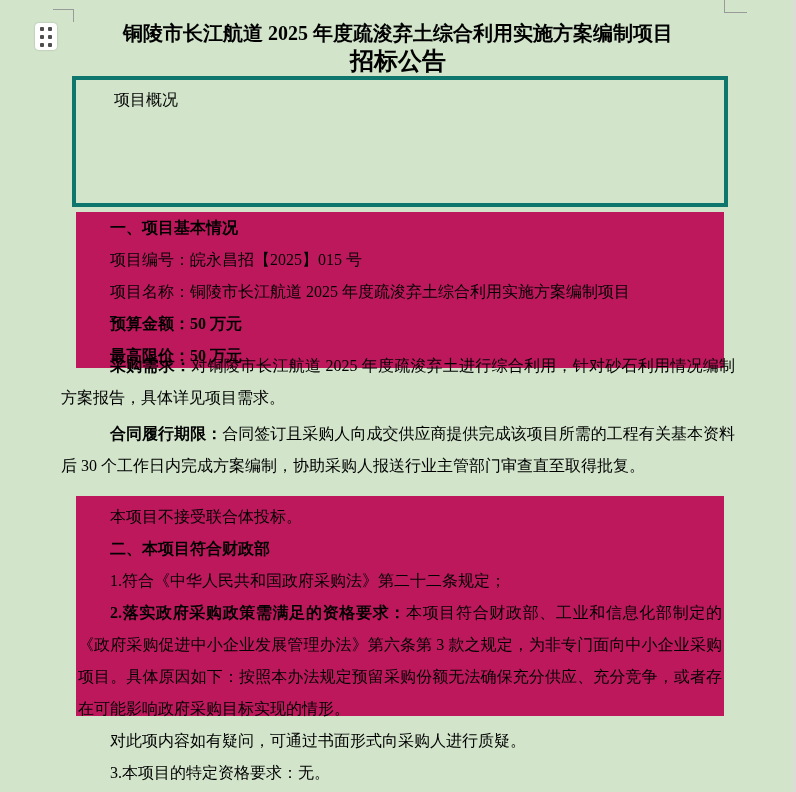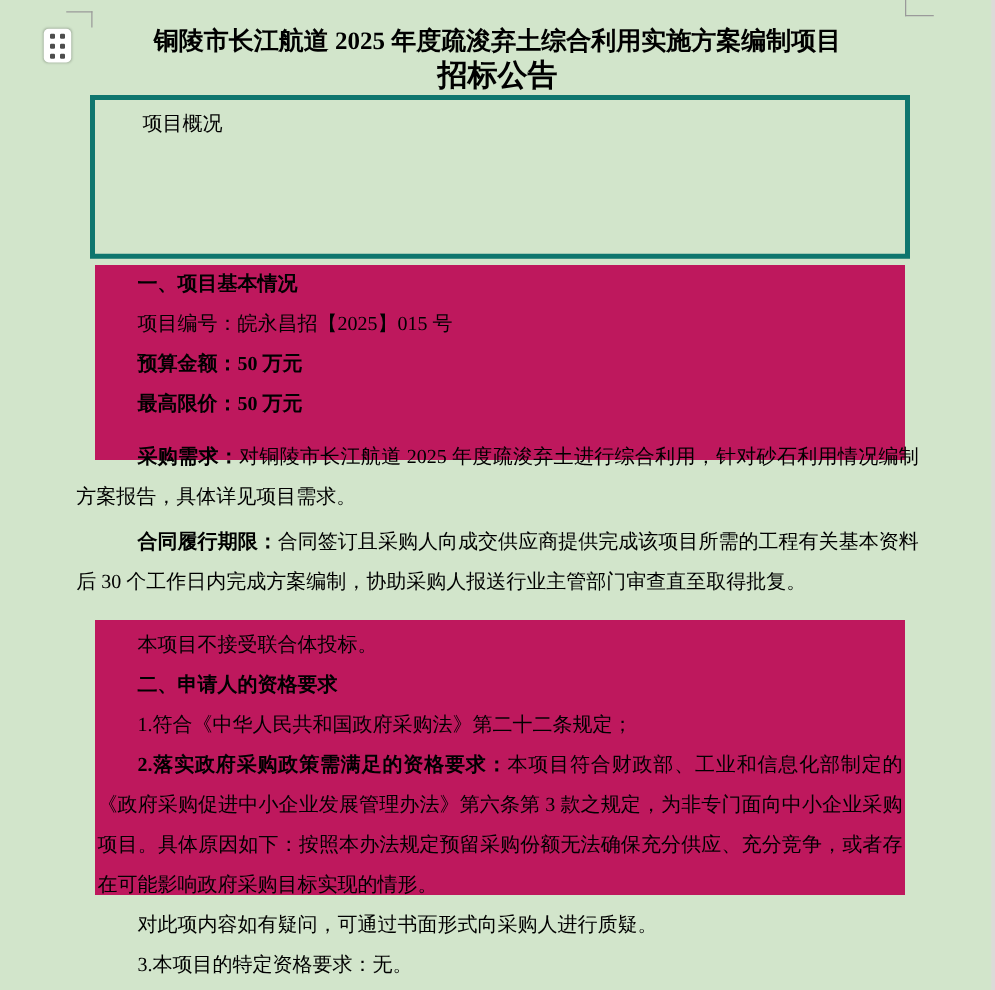--- a/index.html
+++ b/index.html
@@ -69,31 +69,32 @@
   <div class="title1">铜陵市长江航道 2025 年度疏浚弃土综合利用实施方案编制项目</div>
   <div class="title2">招标公告</div>
 
   <div class="overview-box">
     <p class="heading">项目概况</p>
   </div>
 
   <div class="white-block block1">
     <p class="b">一、项目基本情况</p>
     <p>项目编号：皖永昌招【2025】015 号</p>
+    <p>项目名称：铜陵市长江航道 2025 年度疏浚弃土综合利用实施方案编制项目</p>
     <p class="b">预算金额：50 万元</p>
     <p class="b">最高限价：50 万元</p>
   </div>
 
   <div class="green-section">
     <p><span class="b">采购需求：</span><span>对铜陵市长江航道 2025 年度疏浚弃土进行综合利用，针对砂石利用情况编制方案报告，具体详见项目需求。</span></p>
     <p><span class="b">合同履行期限：</span><span>合同签订且采购人向成交供应商提供完成该项目所需的工程有关基本资料后 30 个工作日内完成方案编制，协助采购人报送行业主管部门审查直至取得批复。</span></p>
   </div>
 
   <div class="white-block block2">
     <p>本项目不接受联合体投标。</p>
-    <p class="b">二、申请人的资格要求</p>
+    <p class="b">二、本项目符合财政部</p>
     <p>1.符合《中华人民共和国政府采购法》第二十二条规定；</p>
     <p><span class="b">2.落实政府采购政策需满足的资格要求：</span><span>本项目符合财政部、工业和信息化部制定的《政府采购促进中小企业发展管理办法》第六条第 3 款之规定，为非专门面向中小企业采购项目。具体原因如下：按照本办法规定预留采购份额无法确保充分供应、充分竞争，或者存在可能影响政府采购目标实现的情形。</span></p>
     <p>对此项内容如有疑问，可通过书面形式向采购人进行质疑。</p>
     <p>3.本项目的特定资格要求：无。</p>
   </div>
 
 </div>
 
 </body></html>

